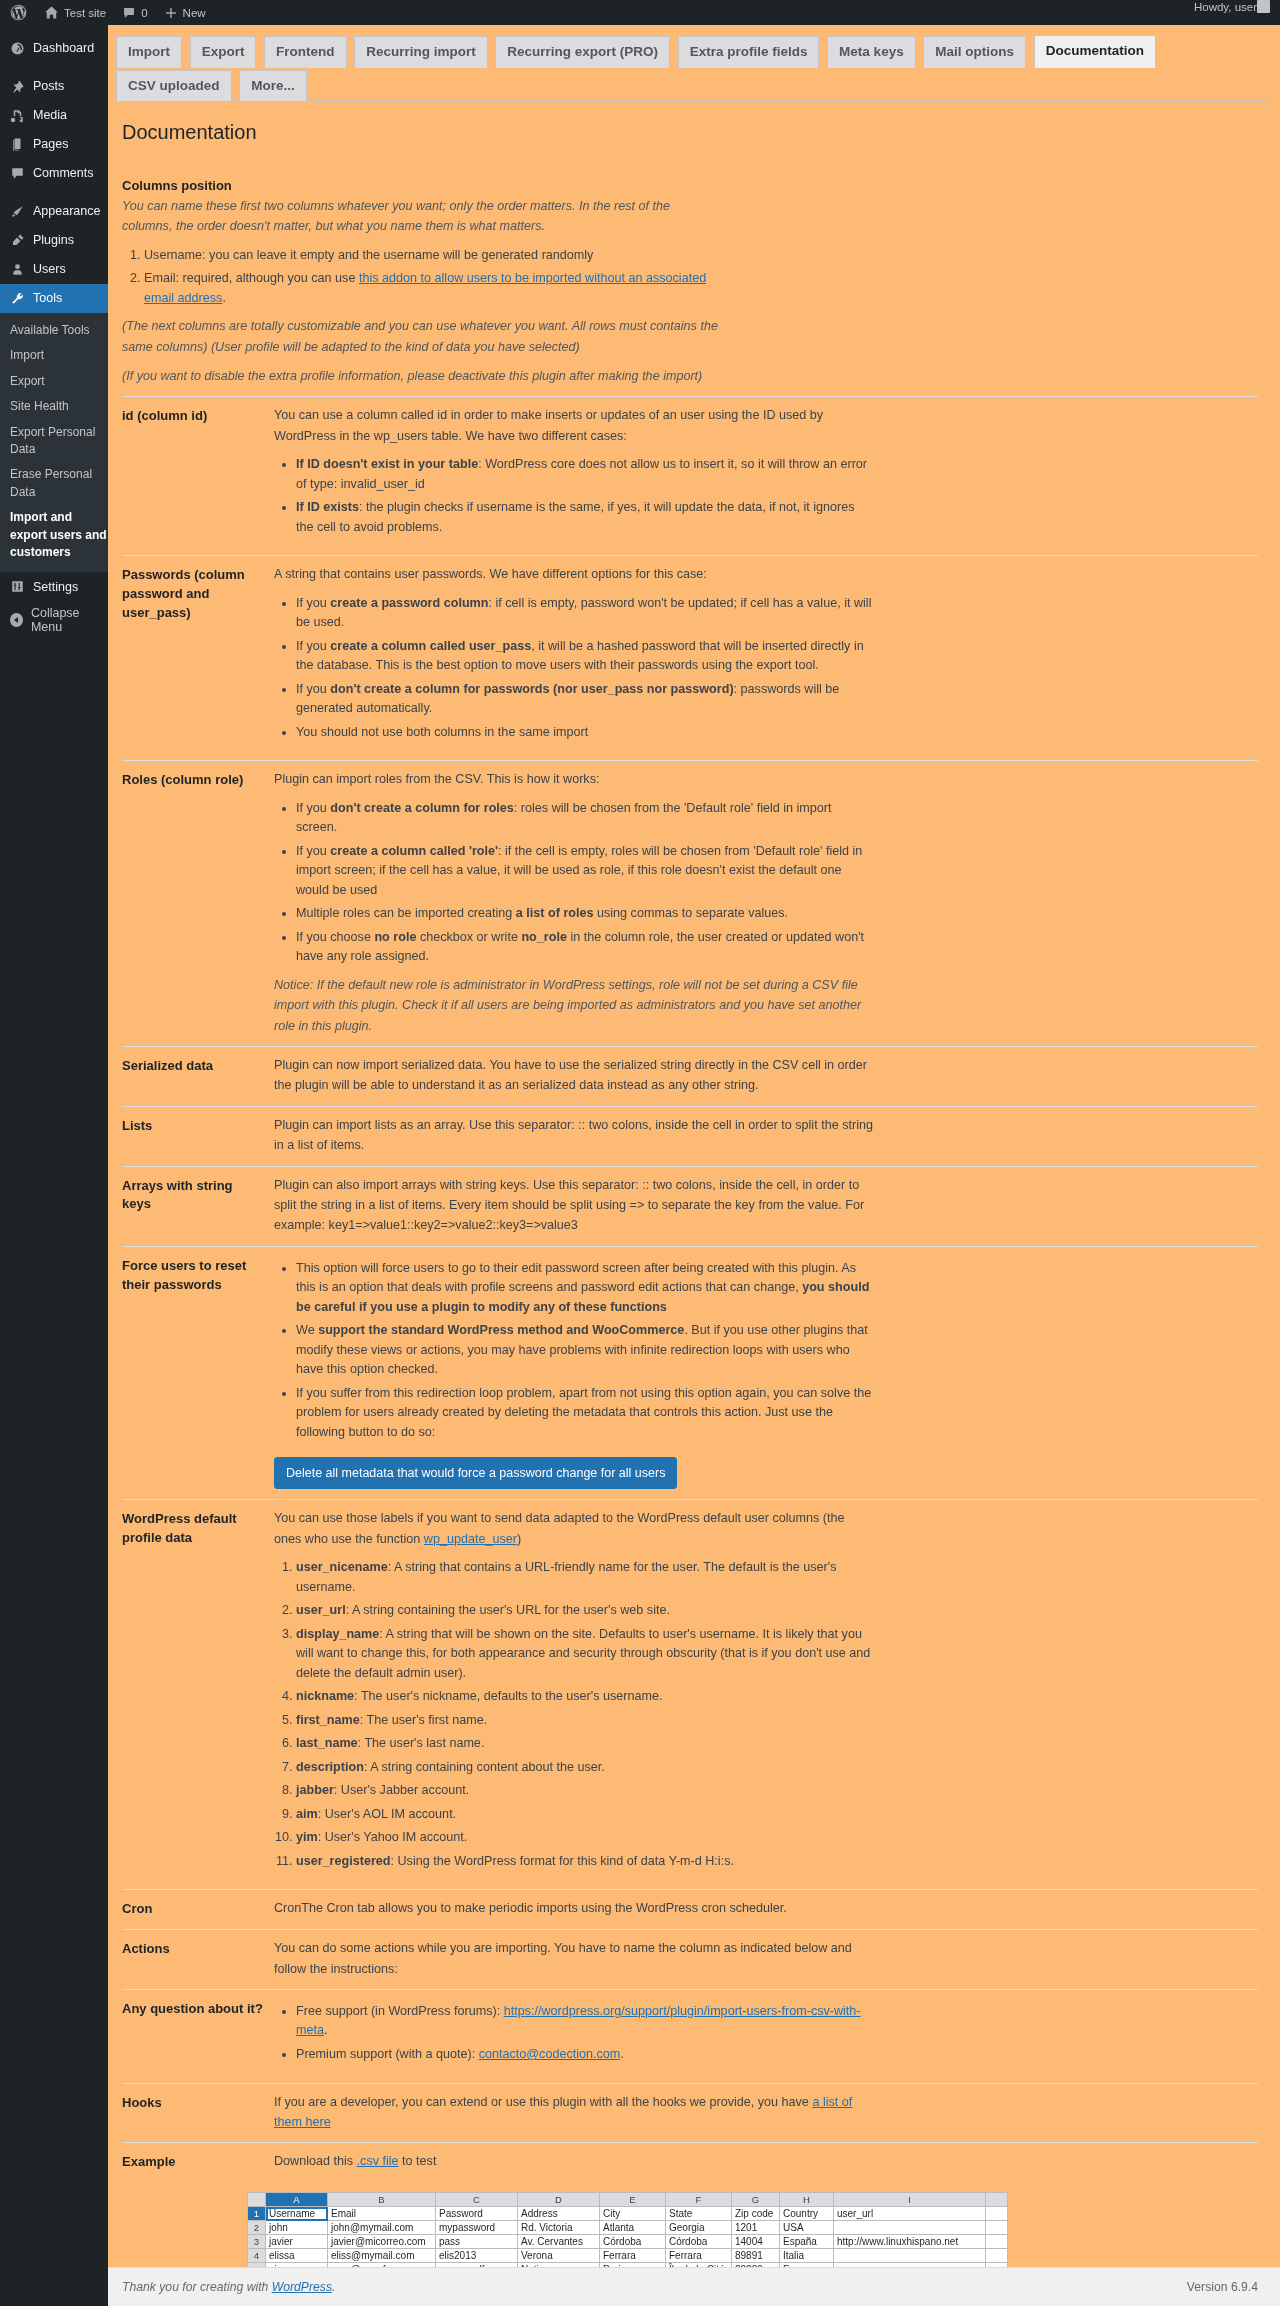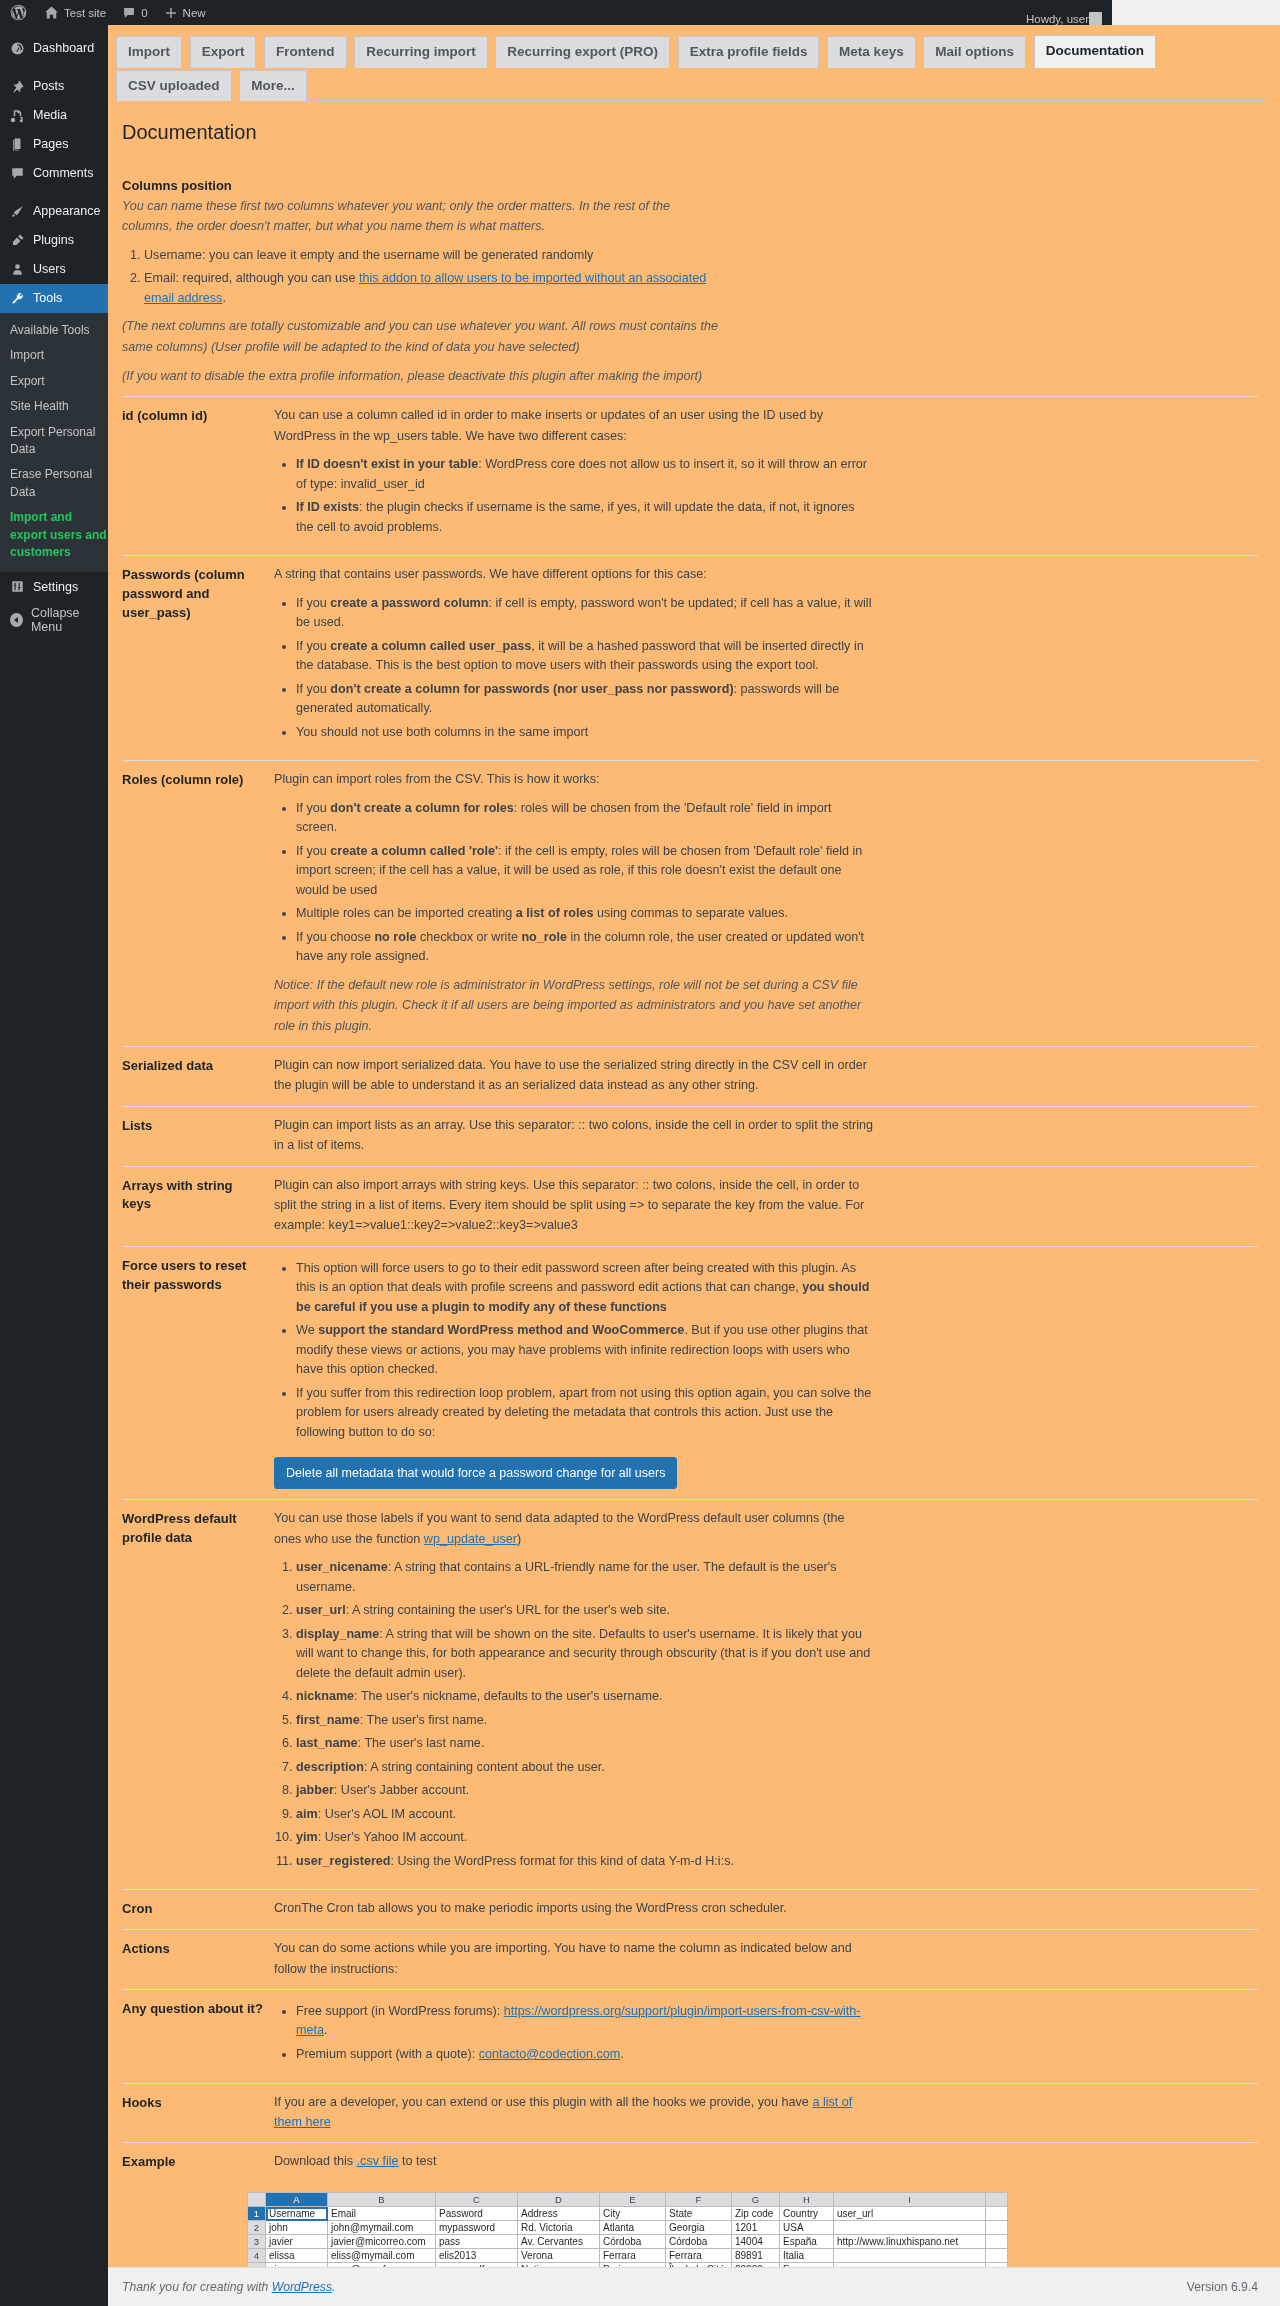--- a/index.html
+++ b/index.html
@@ -9,23 +9,23 @@
     font-family:"Liberation Sans", sans-serif;
     font-size:13px;
     background:#f0f0f1;
     color:#3c434a;
     overflow:hidden;
     position:relative;
   }
 
   
   #adminbar {
-    position:absolute; top:0; left:0; width:1112px; height:25px;
+    position:absolute; top:0; left:0; width:1280px; height:25px;
     background:#1d2327; color:#c3c4c7;
-    display:flex; align-items:flex-end; font-size:11.5px;
+    display:flex; align-items:flex-start; font-size:11.5px;
     z-index:40;
   }
   #adminbar .ab-item {
     display:flex; align-items:center; gap:5px;
     height:25px; padding:0 8px; color:#c3c4c7; white-space:nowrap;
   }
   #adminbar .wp-logo { padding:0 9px 0 10px; }
   #adminbar .spacer { flex:1; }
   .ab-right { display:flex; align-items:center; padding-right:10px; }
   .avatar-box { width:13px; height:13px; background:#c3c4c7; border-radius:1px; }
@@ -48,21 +48,21 @@
   .menu-sep { height:9px; }
   .menu-top.current {
     background:#2271b1; color:#fff; font-weight:400;
   }
   .menu-top.current .ico svg { fill:#fff; }
   .submenu { background:#2c3338; padding:5px 0 7px 0; }
   .submenu .sub-item {
     display:block; padding:4px 0 4px 10px;
     color:#c3c4c7; font-size:12px; line-height:1.45;
   }
-  .submenu .sub-item.current { color:#22c55e; font-weight:bold; }
+  .submenu .sub-item.current { color:#ffffff; font-weight:bold; }
   .collapse-row {
     display:flex; align-items:center; gap:8px;
     height:29px; padding-left:10px; color:#c3c4c7; margin-top:4px;
   }
   .circ-arrow {
     width:14px; height:14px; border-radius:50%;
     background:#a7aaad; position:relative;
   }
   .circ-arrow:after{
     content:""; position:absolute; left:4px; top:4px;

